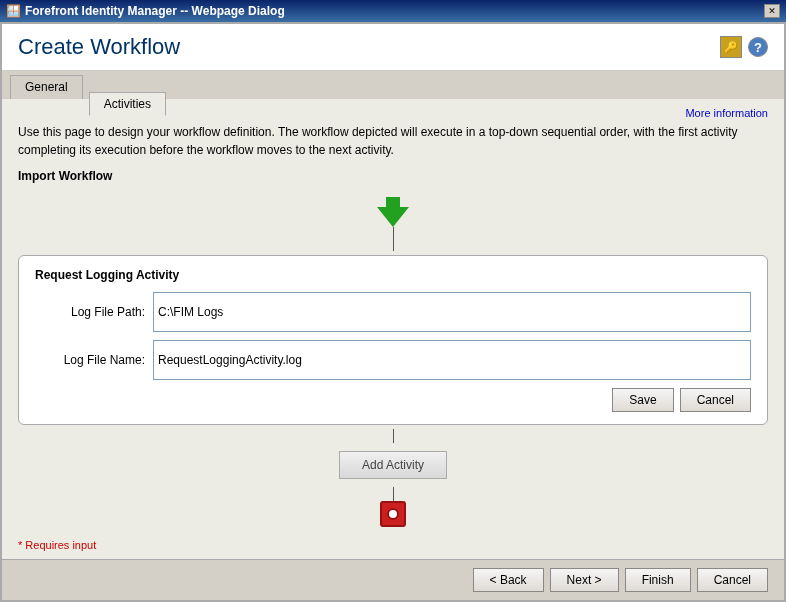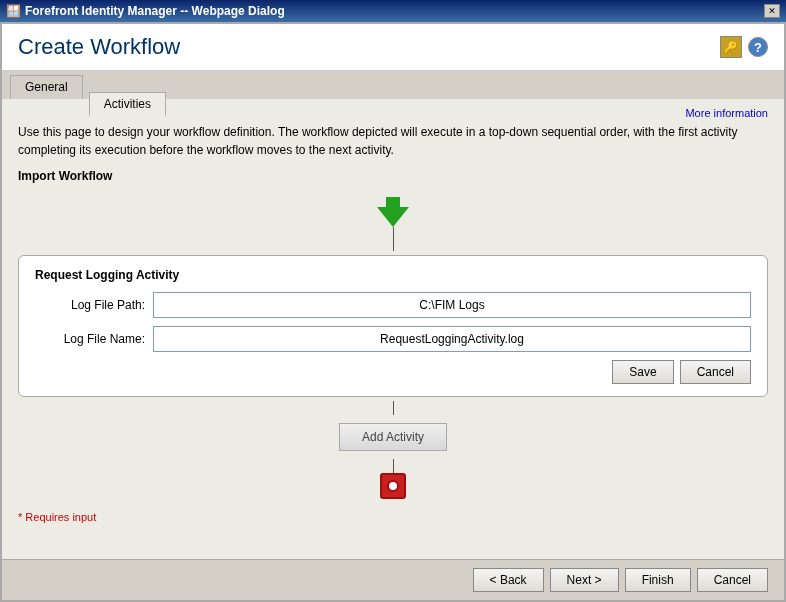--- a/index.html
+++ b/index.html
@@ -159,23 +159,22 @@
     .field-label {
       min-width: 110px;
       text-align: right;
     }
     .field-input {
       flex: 1;
       border: 1px solid #7f9db9;
       background: white;
       padding: 2px 4px;
       font-size: 12px;
-      height: 26px;
+      height: 40px;
       outline: none;
-      text-align: center;
     }
     .activity-buttons {
       display: flex;
       justify-content: flex-end;
       gap: 6px;
       margin-top: 8px;
     }
 
     .add-activity-btn {
       border: 1px solid #aaa;

